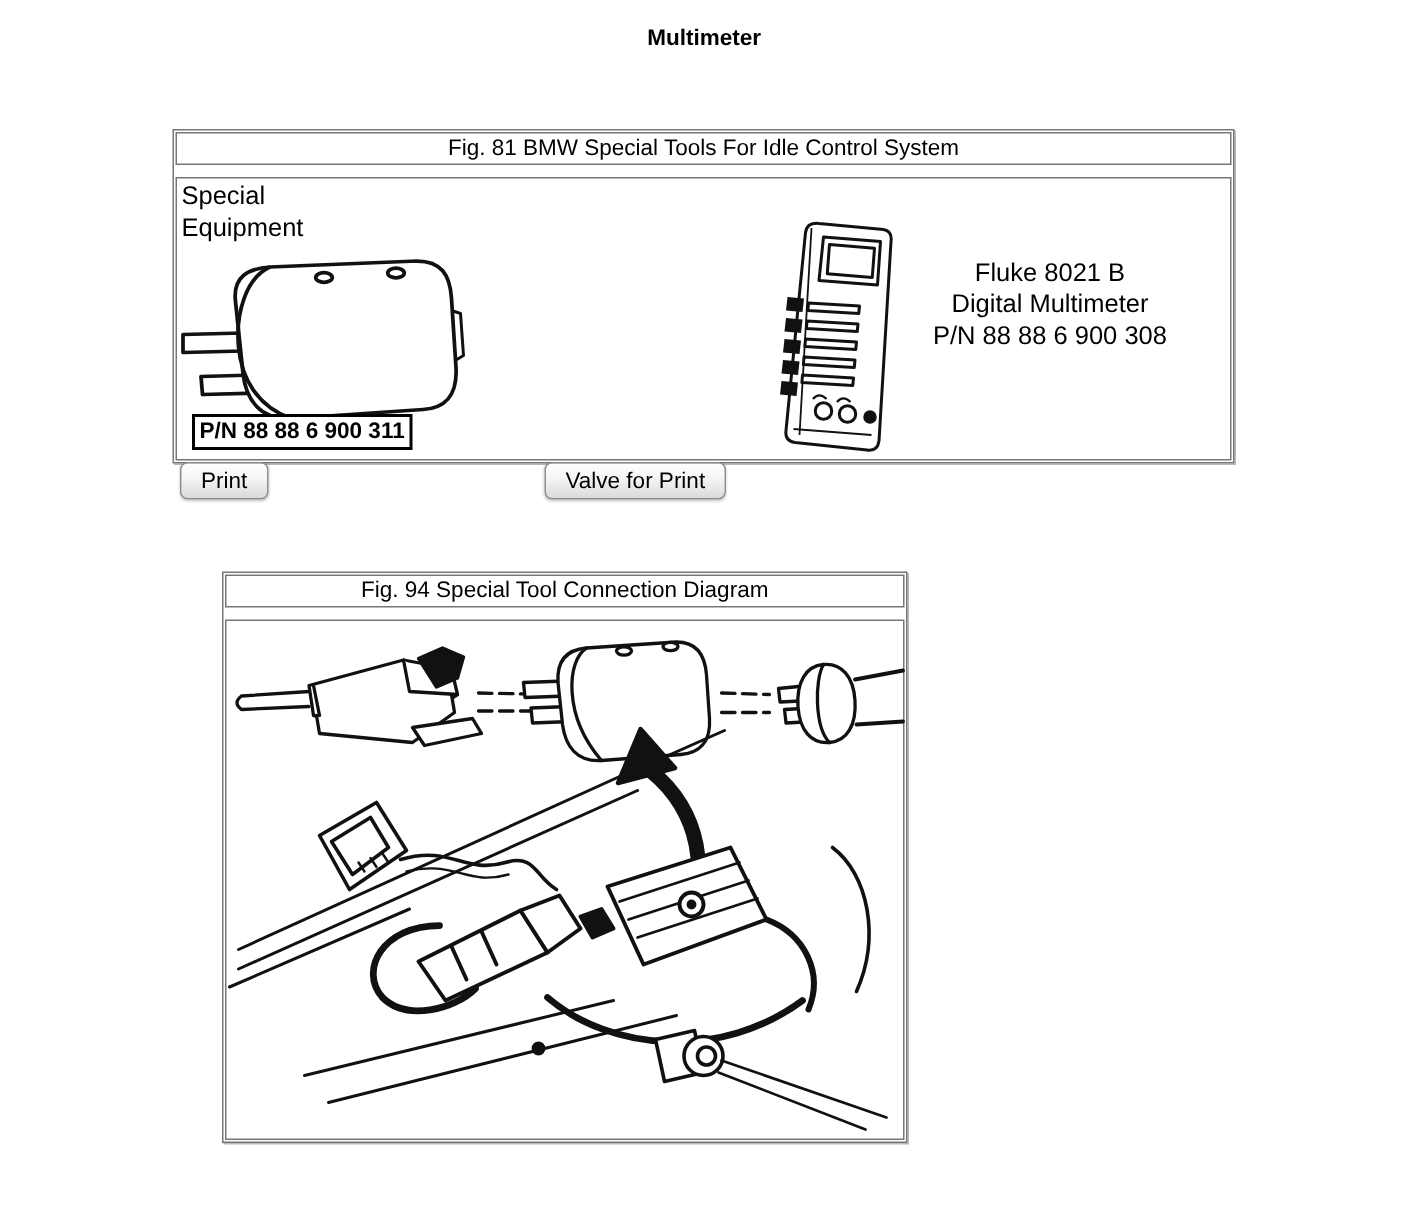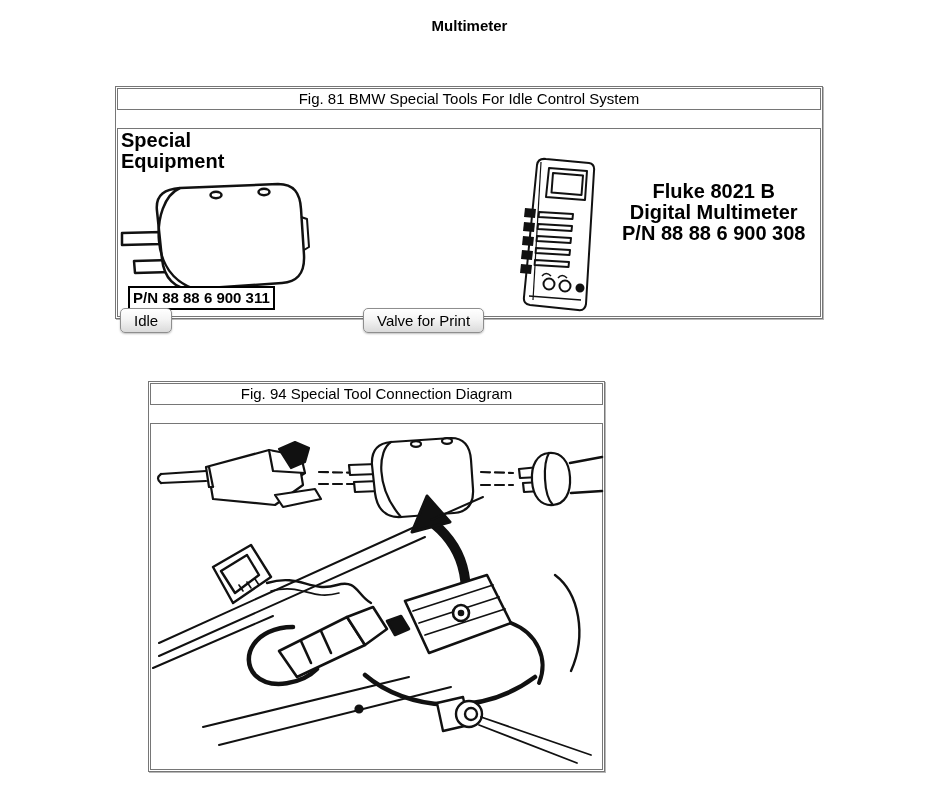--- a/index.html
+++ b/index.html
@@ -10,24 +10,24 @@
   .page-title{
     position:absolute;top:17px;left:0;width:939px;text-align:center;
     font-size:15px;font-weight:bold;
   }
   .figtable{
     position:absolute;background:#fff;border:1px solid #767676;padding:1px;
     box-shadow:1px 1px 0 rgba(0,0,0,.28);
   }
   .figcaption-row{
     border:1px solid #767676;height:20px;line-height:20px;text-align:center;
-    font-size:15px;margin-bottom:18px;background:#fff;
+    font-size:15px;margin-bottom:8px;background:#fff;
   }
   .figbody{border:1px solid #767676;position:relative;background:#fff;}
-  .boldlab{font-size:20px;font-weight:bold;line-height:21px;}
+  .boldlab{font-size:17px;font-weight:normal;line-height:21px;}
   .abs{position:absolute;}
   .pn-box{
     position:absolute;border:2px solid #000;padding:0 3px;font-size:15px;
     font-weight:bold;line-height:20px;white-space:nowrap;background:#fff;
   }
   .mac-btn{
     position:absolute;height:25px;padding:0 13px;border:1px solid #8e8e8e;border-radius:5px;
     background:linear-gradient(#ffffff,#f4f4f4 45%,#dadada);
     box-shadow:0 1px 2px rgba(0,0,0,.25), inset 0 1px 0 #fff;
     font-family:"Liberation Sans", sans-serif;font-size:15px;color:#000;cursor:pointer;
@@ -103,21 +103,21 @@
 
       <div class="abs boldlab" style="left:504px;top:52px;text-align:center;">
         <div>Fluke 8021 B</div>
         <div>Digital Multimeter</div>
         <div>P/N 88 88 6 900 308</div>
       </div>
 
     </div>
   </div>
 
-  <button class="mac-btn" style="left:120px;top:308px;">Idle</button>
+  <button class="mac-btn" style="left:120px;top:308px;">Print</button>
   <button class="mac-btn" style="left:363px;top:308px;">Valve for Print</button>
 
   <div class="figtable" style="left:148px;top:381px;width:453px;">
     <div class="figcaption-row">Fig. 94 Special Tool Connection Diagram</div>
     <div class="figbody" style="height:345px;">
 
       <div class="abs" style="left:0;top:1px;">
         <svg width="453" height="343" viewBox="0 0 453 343">
           <g fill="none" stroke="#111" stroke-width="2.2" stroke-linejoin="round" stroke-linecap="round">
 

